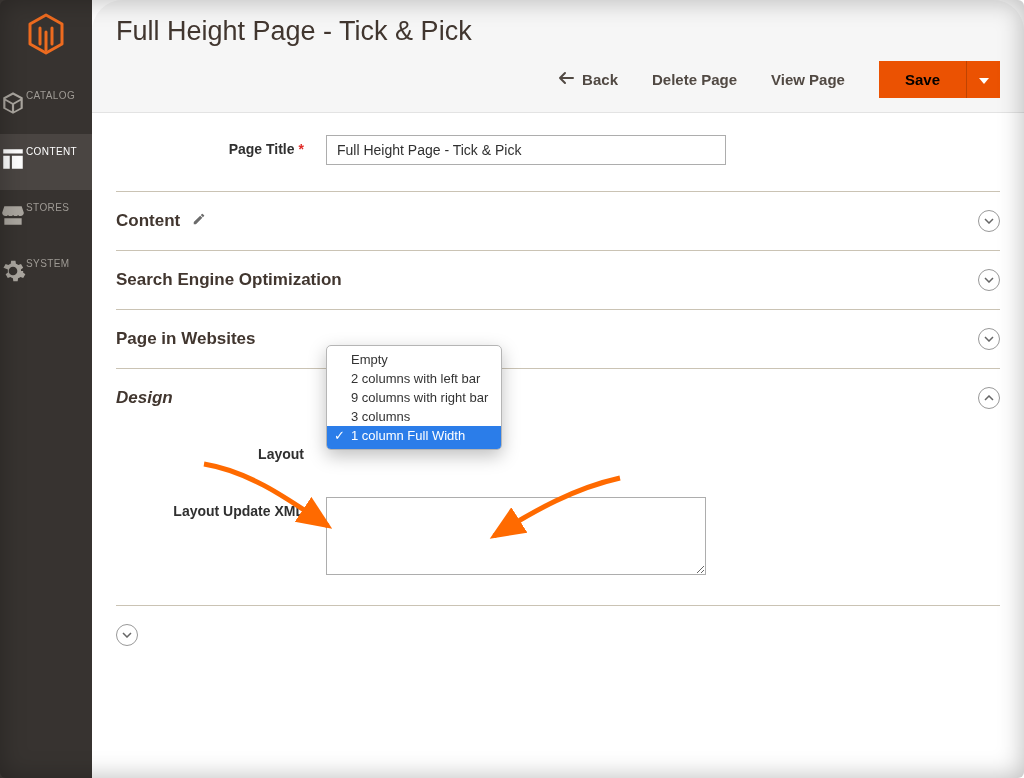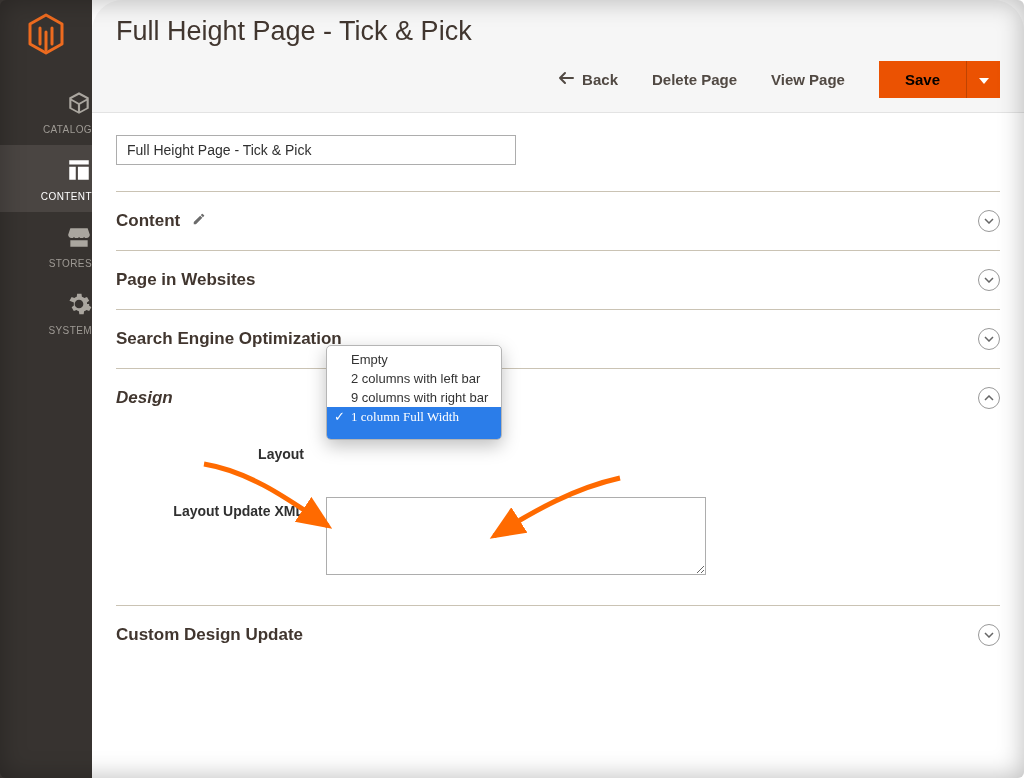--- a/index.html
+++ b/index.html
@@ -22,22 +22,22 @@
     align-items: center;
     padding-top: 12px;
     flex-shrink: 0;
   }
   .logo {
     margin-bottom: 18px;
   }
   .nav-item {
     width: 100%;
     display: flex;
-    flex-direction: column;
-    align-items: flex-end;
+    flex-direction: row;
+    align-items: flex-start;
     padding: 12px 0 10px 0;
     cursor: pointer;
   }
   .nav-item.active { background: #4a4542; }
   .nav-icon { color: #aaa69f; margin-bottom: 4px; }
   .nav-item.active .nav-icon { color: #ffffff; }
   .nav-label {
     font-size: 10px;
     letter-spacing: .4px;
     color: #9e9a94;
@@ -202,21 +202,21 @@
   .dropdown-item.selected {
     background: #2b7de9;
     color: #fff;
   }
   .dropdown-item.selected::before {
     content: "✓";
     position: absolute;
     left: 7px;
   }
   .dropdown-item:first-child { padding-top: 6px; }
-  .dropdown-item:last-child { padding-bottom: 14px; font-family: Liberation Serif, serif; }
+  .dropdown-item:last-child { padding-bottom: 6px; }
 
   
   .arrow { position: absolute; pointer-events: none; z-index: 30; }
 
   
   .vignette {
     position: absolute;
     inset: 0;
     pointer-events: none;
     box-shadow: inset 0 0 26px rgba(0,0,0,.28);
@@ -304,20 +304,23 @@
             </span>
           </button>
         </span>
       </div>
     </div>
 
     <div class="content">
 
 
       <div class="form-row">
+        <div class="form-label">
+          <span>Page Title</span><span class="required-star">*</span>
+        </div>
         <input type="text" class="text-input" value="Full Height Page - Tick &amp; Pick" style="">
       </div>
 
       <div class="section">
         <div class="section-title">
           <span>Content</span>
           <span>
             <svg width="14" height="14" viewBox="0 0 24 24" fill="#6b6b6b">
                 <path d="M3 17.25V21h3.75l11-11-3.75-3.75-11 11zM20.7 7.04a1 1 0 000-1.41l-2.34-2.34a1 1 0 00-1.41 0L15 5.24 18.76 9l1.95-1.96z"></path>
               </svg>
@@ -325,32 +328,32 @@
         </div>
         <div class="chevron-circle">
           <svg width="10" height="6" viewBox="0 0 10 6" fill="none" stroke="#666" stroke-width="1.5">
               <path d="M1 1l4 4 4-4"></path>
             </svg>
         </div>
       </div>
 
       <div class="section">
         <div class="section-title">
-            <span>Page in Websites</span>
+            <span>Search Engine Optimization</span>
           </div>
         <div class="chevron-circle">
           <svg width="10" height="6" viewBox="0 0 10 6" fill="none" stroke="#666" stroke-width="1.5">
               <path d="M1 1l4 4 4-4"></path>
             </svg>
         </div>
       </div>
 
       <div class="section">
         <div class="section-title">
-            <span>Search Engine Optimization</span>
+            <span>Page in Websites</span>
           </div>
         <div class="chevron-circle">
           <svg width="10" height="6" viewBox="0 0 10 6" fill="none" stroke="#666" stroke-width="1.5">
               <path d="M1 1l4 4 4-4"></path>
             </svg>
         </div>
       </div>
 
       <div class="section" style="border-bottom:none;font-style:italic;">
         <div class="section-title">
@@ -365,36 +368,34 @@
 
       <div class="section-body">
 
         <div class="form-row" style="margin-bottom:30px; align-items:center;">
           <div class="form-label" style="padding-top:0;">Layout</div>
           <div class="select-shell">
             <div class="dropdown">
               <div class="dropdown-item">Empty</div>
               <div class="dropdown-item">2 columns with left bar</div>
               <div class="dropdown-item">9 columns with right bar</div>
+              <div class="dropdown-item">3 columns</div>
               <div class="dropdown-item selected">1 column Full Width</div>
             </div>
           </div>
         </div>
 
         <div class="form-row">
           <div class="form-label">Layout Update XML</div>
           <textarea class="textarea" style=""></textarea>
         </div>
 
       </div>
 
       <div class="section">
-        <div class="section-title">
-            <span>Custom Design Update</span>
-          </div>
         <div class="chevron-circle">
           <svg width="10" height="6" viewBox="0 0 10 6" fill="none" stroke="#666" stroke-width="1.5">
               <path d="M1 1l4 4 4-4"></path>
             </svg>
         </div>
       </div>
 
     </div>
 
     <svg class="arrow" style="left:100px; top:452px;" width="150" height="90">

